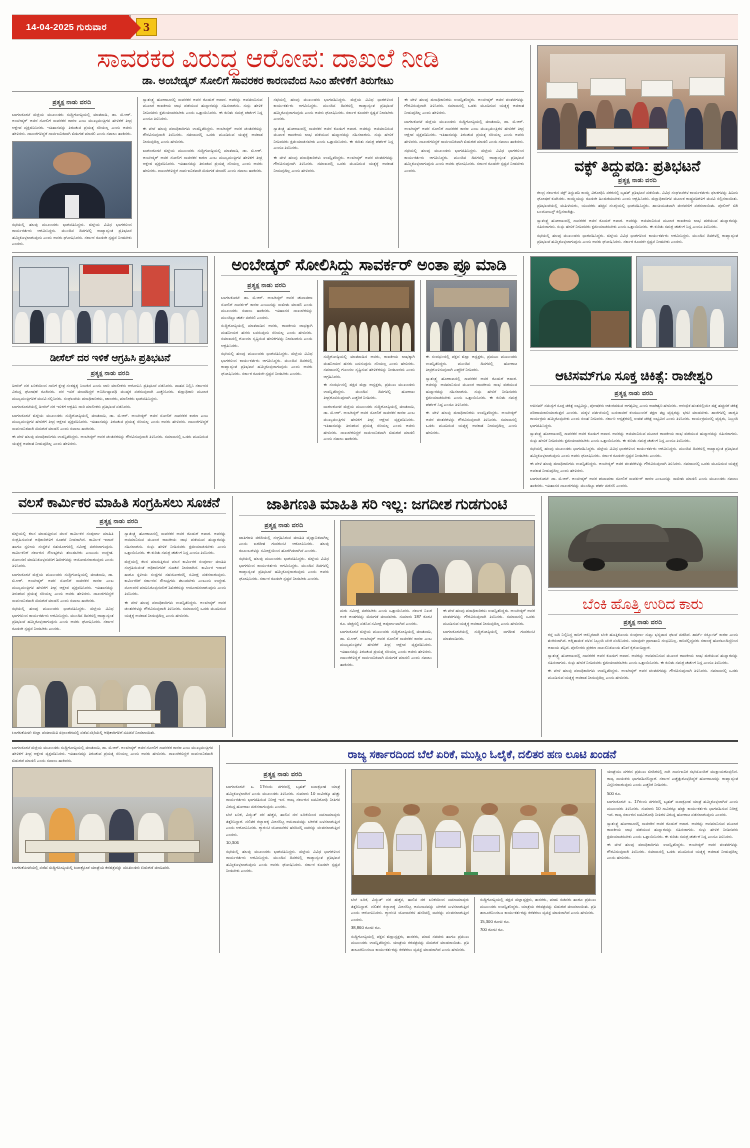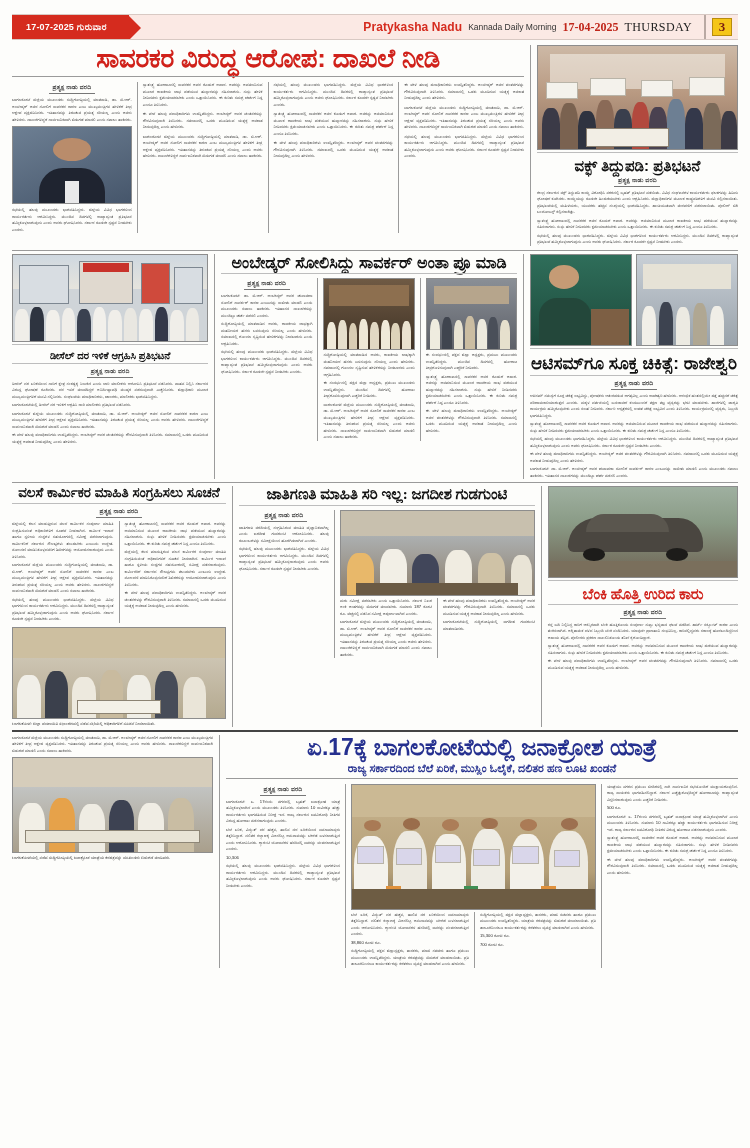--- a/index.html
+++ b/index.html
@@ -63,21 +63,21 @@
     font-family: "Liberation Serif", serif;
     padding: 0px 6px; border: 1px solid #b88c0c;
   }
 
   
   .rule { border-top: 1px solid #9a9a9a; margin: 3px 0; }
   .rule-thin { border-top: 1px solid #bdbdbd; margin: 2px 0; }
   .rule-dbl { border-top: 2px solid #444; margin: 3px 0; }
 
   .hl-red {
-    color: #d0211a; font-weight: bold; text-align: center;
+    color: #d0211a; font-weight: normal; text-align: center;
     line-height: 1.05; letter-spacing: -.2px;
   }
   .hl-blk { color: #111; font-weight: bold; text-align: center; line-height: 1.1; }
   .hl-blue { color: #25308f; font-weight: bold; text-align: center; line-height: 1.05; }
 
   .byline {
     text-align: center; font-size: 6px; color: #444;
     font-weight: bold; letter-spacing: .2px; margin: 2px 0 1px;
   }
   .byline-rule { width: 46px; height: 1px; background: #777; margin: 1px auto 3px; }
@@ -110,36 +110,31 @@
   .col { display: flex; flex-direction: column; }
 
   .sep-v { width: 1px; background: #9b9b9b; }
 </style>
 </head>
 <body>
 
 <div class="page">
 
   <div class="masthead">
-    <div class="mh-date-flag">17-07-2025 ಗುರುವಾರ</div>
-    <div class="mh-mid">
-      <span class="mh-brand">Pratykasha Nadu</span>
-      <span class="mh-sub">Kannada Daily Morning</span>
-      <span class="mh-date2">17-04-2025</span>
-      <span class="mh-day">THURSDAY</span>
-    </div>
+    <div class="mh-date-flag">14-04-2025 ಗುರುವಾರ</div>
     <div class="mh-pageno">
       <span>3</span>
     </div>
   </div>
 
   <div class="cols" style="margin-top:5px;">
 
     <div class="col" style="width:512px;">
       <div class="hl-red" style="font-size:26px;">ಸಾವರಕರ ವಿರುದ್ಧ ಆರೋಪ: ದಾಖಲೆ ನೀಡಿ</div>
+      <div class="hl-blk" style="font-size:10.5px;margin-top:3px;">ಡಾ. ಅಂಬೇಡ್ಕರ್ ಸೋಲಿಗೆ ಸಾವರಕರ ಕಾರಣವೆಂದ ಸಿಎಂ ಹೇಳಿಕೆಗೆ ತಿರುಗೇಟು</div>
       <div class="rule" style="margin-top:4px;"></div>
 
       <div class="cols" style="gap:5px;margin-top:2px;">
         <div class="col" style="width:123px;">
           <div class="byline">ಪ್ರತ್ಯಕ್ಷ ನಾಡು ವರದಿ</div>
           <div class="byline-rule"></div>
           <div class="body-txt">ಬಾಗಲಕೋಟೆ ಜಿಲ್ಲೆಯ ಮುಖಂಡರು ಸುದ್ದಿಗೋಷ್ಠಿಯಲ್ಲಿ ಮಾತನಾಡಿ, ಡಾ. ಬಿ.ಆರ್. ಅಂಬೇಡ್ಕರ್ ಅವರ ಸೋಲಿಗೆ ಸಾವರಕರ ಕಾರಣ ಎಂಬ ಮುಖ್ಯಮಂತ್ರಿಗಳ ಹೇಳಿಕೆಗೆ ತೀವ್ರ ಆಕ್ಷೇಪ ವ್ಯಕ್ತಪಡಿಸಿದರು. ಇತಿಹಾಸವನ್ನು ತಿರುಚುವ ಪ್ರಯತ್ನ ಸರಿಯಲ್ಲ ಎಂದು ಅವರು ಹೇಳಿದರು. ದಾಖಲೆಗಳಿದ್ದರೆ ಸಾರ್ವಜನಿಕವಾಗಿ ಬಿಡುಗಡೆ ಮಾಡಲಿ ಎಂದು ಸವಾಲು ಹಾಕಿದರು.</div>
 
           <div class="photo" style="height:78px;margin-top:3px;">
             <div style="position:absolute;inset:0;background:linear-gradient(160deg,#6d7f93,#46566b);"></div>
@@ -315,21 +310,21 @@
           <div class="crowd" style="height:56%;">
             <i style="left:5%;width:14%;height:76%;background:#f1efe8;"></i>
             <i style="left:22%;width:14%;height:84%;background:#3d4350;"></i>
             <i style="left:39%;width:14%;height:74%;background:#eceae2;"></i>
             <i style="left:56%;width:14%;height:82%;background:#b0a792;"></i>
             <i style="left:73%;width:14%;height:76%;background:#f0eee7;"></i>
           </div>
         </div>
       </div>
       <div class="rule-thin"></div>
-      <div class="hl-blk" style="font-size:17px;margin-top:4px;">ಆಟಿಸಮ್‌ಗೂ ಸೂಕ್ತ ಚಿಕಿತ್ಸೆ: ರಾಜೇಶ್ವರಿ</div>
+      <div class="hl-blk" style="font-size:13px;margin-top:16px;">ಆಟಿಸಮ್‌ಗೂ ಸೂಕ್ತ ಚಿಕಿತ್ಸೆ: ರಾಜೇಶ್ವರಿ</div>
       <div class="rule-thin"></div>
       <div class="byline">ಪ್ರತ್ಯಕ್ಷ ನಾಡು ವರದಿ</div>
       <div class="byline-rule"></div>
       <div class="body-txt">ಆಟಿಸಮ್ ಸಮಸ್ಯೆಗೆ ಸೂಕ್ತ ಚಿಕಿತ್ಸೆ ಲಭ್ಯವಿದ್ದು, ಪೋಷಕರು ಆತಂಕಪಡುವ ಅಗತ್ಯವಿಲ್ಲ ಎಂದು ರಾಜೇಶ್ವರಿ ಹೇಳಿದರು. ಆರಂಭಿಕ ಹಂತದಲ್ಲಿಯೇ ಪತ್ತೆ ಹಚ್ಚಿದರೆ ಚಿಕಿತ್ಸೆ ಪರಿಣಾಮಕಾರಿಯಾಗುತ್ತದೆ ಎಂದರು. ಮಕ್ಕಳ ವರ್ತನೆಯಲ್ಲಿ ಬದಲಾವಣೆ ಕಂಡುಬಂದರೆ ತಕ್ಷಣ ತಜ್ಞ ವೈದ್ಯರನ್ನು ಭೇಟಿ ಮಾಡಬೇಕು. ಶಾಲೆಗಳಲ್ಲಿ ಜಾಗೃತಿ ಕಾರ್ಯಕ್ರಮ ಹಮ್ಮಿಕೊಳ್ಳಬೇಕು ಎಂದು ಸಲಹೆ ನೀಡಿದರು. ಸರ್ಕಾರಿ ಆಸ್ಪತ್ರೆಗಳಲ್ಲಿ ಉಚಿತ ಚಿಕಿತ್ಸೆ ಲಭ್ಯವಿದೆ ಎಂದು ತಿಳಿಸಿದರು. ಕಾರ್ಯಕ್ರಮದಲ್ಲಿ ವೈದ್ಯರು, ಸಿಬ್ಬಂದಿ ಭಾಗವಹಿಸಿದ್ದರು.</div>
       <div class="body-txt" style="margin-top:2px;">ಸ್ವಾತಂತ್ರ್ಯ ಹೋರಾಟದಲ್ಲಿ ಸಾವರಕರ ಅವರ ಕೊಡುಗೆ ಅಪಾರ. ಅವರನ್ನು ಅವಮಾನಿಸುವ ಮೂಲಕ ರಾಜಕೀಯ ಲಾಭ ಪಡೆಯುವ ಹುನ್ನಾರವನ್ನು ಸಹಿಸಲಾಗದು. ಸುಳ್ಳು ಹೇಳಿಕೆ ನೀಡಿದವರು ಕ್ಷಮೆಯಾಚಿಸಬೇಕು ಎಂದು ಒತ್ತಾಯಿಸಿದರು. ಈ ಕುರಿತು ಸಮಗ್ರ ಚರ್ಚೆಗೆ ಸಿದ್ಧ ಎಂದೂ ತಿಳಿಸಿದರು.</div>
       <div class="body-txt" style="margin-top:2px;">ಸಭೆಯಲ್ಲಿ ಹಲವು ಮುಖಂಡರು ಭಾಗವಹಿಸಿದ್ದರು. ಜಿಲ್ಲೆಯ ವಿವಿಧ ಭಾಗಗಳಿಂದ ಕಾರ್ಯಕರ್ತರು ಆಗಮಿಸಿದ್ದರು. ಮುಂದಿನ ದಿನಗಳಲ್ಲಿ ರಾಜ್ಯಾದ್ಯಂತ ಪ್ರತಿಭಟನೆ ಹಮ್ಮಿಕೊಳ್ಳಲಾಗುವುದು ಎಂದು ಅವರು ಘೋಷಿಸಿದರು. ಸರ್ಕಾರ ಕೂಡಲೇ ಸ್ಪಷ್ಟನೆ ನೀಡಬೇಕು ಎಂದರು.</div>
       <div class="body-txt" style="margin-top:2px;">ಈ ವೇಳೆ ಹಲವು ಪದಾಧಿಕಾರಿಗಳು ಉಪಸ್ಥಿತರಿದ್ದರು. ಅಂಬೇಡ್ಕರ್ ಅವರ ಚಿಂತನೆಗಳನ್ನು ಗೌರವಿಸುವುದಾಗಿ ತಿಳಿಸಿದರು. ಸಮಾಜದಲ್ಲಿ ಒಡಕು ಮೂಡಿಸುವ ಯತ್ನಕ್ಕೆ ಅವಕಾಶ ನೀಡುವುದಿಲ್ಲ ಎಂದು ಹೇಳಿದರು.</div>
       <div class="body-txt" style="margin-top:2px;">ಬಾಗಲಕೋಟೆ: ಡಾ. ಬಿ.ಆರ್. ಅಂಬೇಡ್ಕರ್ ಅವರ ಚುನಾವಣಾ ಸೋಲಿಗೆ ಸಾವರ್ಕರ್ ಕಾರಣ ಎಂಬುದನ್ನು ಸಾಬೀತು ಮಾಡಲಿ ಎಂದು ಮುಖಂಡರು ಸವಾಲು ಹಾಕಿದರು. ಇತಿಹಾಸದ ದಾಖಲೆಗಳನ್ನು ಮುಂದಿಟ್ಟು ಚರ್ಚೆ ನಡೆಸಲಿ ಎಂದರು.</div>
     </div>
   </div>
@@ -455,21 +450,20 @@
           <i style="left:78%;width:13%;height:90%;background:#c9bda3;"></i>
         </div>
         <div style="position:absolute;left:6%;bottom:10%;width:88%;height:14%;background:#e9e4d6;border:1px solid #8e8676;"></div>
       </div>
       <div class="cap">ಬಾಗಲಕೋಟೆಯಲ್ಲಿ ನಡೆದ ಸುದ್ದಿಗೋಷ್ಠಿಯಲ್ಲಿ ಜನಾಕ್ರೋಶ ಯಾತ್ರೆಯ ಕರಪತ್ರವನ್ನು ಮುಖಂಡರು ಬಿಡುಗಡೆ ಮಾಡಿದರು.</div>
     </div>
 
     <div class="sep-v"></div>
 
     <div class="col" style="width:512px;">
-      <div class="hl-blue" style="font-size:23px;">ಏ.17ಕ್ಕೆ ಬಾಗಲಕೋಟೆಯಲ್ಲಿ ಜನಾಕ್ರೋಶ ಯಾತ್ರೆ</div>
       <div class="hl-blue" style="font-size:11px;margin-top:4px;">ರಾಜ್ಯ ಸರ್ಕಾರದಿಂದ ಬೆಲೆ ಏರಿಕೆ, ಮುಸ್ಲಿಂ ಓಲೈಕೆ, ದಲಿತರ ಹಣ ಲೂಟಿ ಖಂಡನೆ</div>
       <div class="rule" style="margin-top:3px;"></div>
       <div class="cols" style="gap:5px;margin-top:2px;">
         <div class="col" style="width:120px;">
           <div class="byline">ಪ್ರತ್ಯಕ್ಷ ನಾಡು ವರದಿ</div>
           <div class="byline-rule"></div>
           <div class="body-txt">ಬಾಗಲಕೋಟೆ: ಏ. 17ರಂದು ನಗರದಲ್ಲಿ ಬೃಹತ್ ಜನಾಕ್ರೋಶ ಯಾತ್ರೆ ಹಮ್ಮಿಕೊಳ್ಳಲಾಗಿದೆ ಎಂದು ಮುಖಂಡರು ತಿಳಿಸಿದರು. ಸುಮಾರು 10 ಸಾವಿರಕ್ಕೂ ಹೆಚ್ಚು ಕಾರ್ಯಕರ್ತರು ಭಾಗವಹಿಸುವ ನಿರೀಕ್ಷೆ ಇದೆ. ರಾಜ್ಯ ಸರ್ಕಾರದ ಜನವಿರೋಧಿ ನೀತಿಗಳ ವಿರುದ್ಧ ಹೋರಾಟ ನಡೆಸಲಾಗುವುದು ಎಂದರು.</div>
           <div class="body-txt" style="margin-top:2px;">ಬೆಲೆ ಏರಿಕೆ, ವಿದ್ಯುತ್ ದರ ಹೆಚ್ಚಳ, ಹಾಲಿನ ದರ ಏರಿಕೆಯಿಂದ ಜನಸಾಮಾನ್ಯರು ತತ್ತರಿಸಿದ್ದಾರೆ. ದಲಿತರ ಕಲ್ಯಾಣಕ್ಕೆ ಮೀಸಲಿಟ್ಟ ಅನುದಾನವನ್ನು ಬೇರೆಡೆ ಬಳಸಲಾಗುತ್ತಿದೆ ಎಂದು ಆರೋಪಿಸಿದರು. ಗ್ಯಾರಂಟಿ ಯೋಜನೆಗಳ ಹೆಸರಿನಲ್ಲಿ ಜನರನ್ನು ವಂಚಿಸಲಾಗುತ್ತಿದೆ ಎಂದರು.</div>
           <div class="body-txt" style="margin-top:2px;">10,306</div>
           <div class="body-txt" style="margin-top:2px;">ಸಭೆಯಲ್ಲಿ ಹಲವು ಮುಖಂಡರು ಭಾಗವಹಿಸಿದ್ದರು. ಜಿಲ್ಲೆಯ ವಿವಿಧ ಭಾಗಗಳಿಂದ ಕಾರ್ಯಕರ್ತರು ಆಗಮಿಸಿದ್ದರು. ಮುಂದಿನ ದಿನಗಳಲ್ಲಿ ರಾಜ್ಯಾದ್ಯಂತ ಪ್ರತಿಭಟನೆ ಹಮ್ಮಿಕೊಳ್ಳಲಾಗುವುದು ಎಂದು ಅವರು ಘೋಷಿಸಿದರು. ಸರ್ಕಾರ ಕೂಡಲೇ ಸ್ಪಷ್ಟನೆ ನೀಡಬೇಕು ಎಂದರು.</div>

